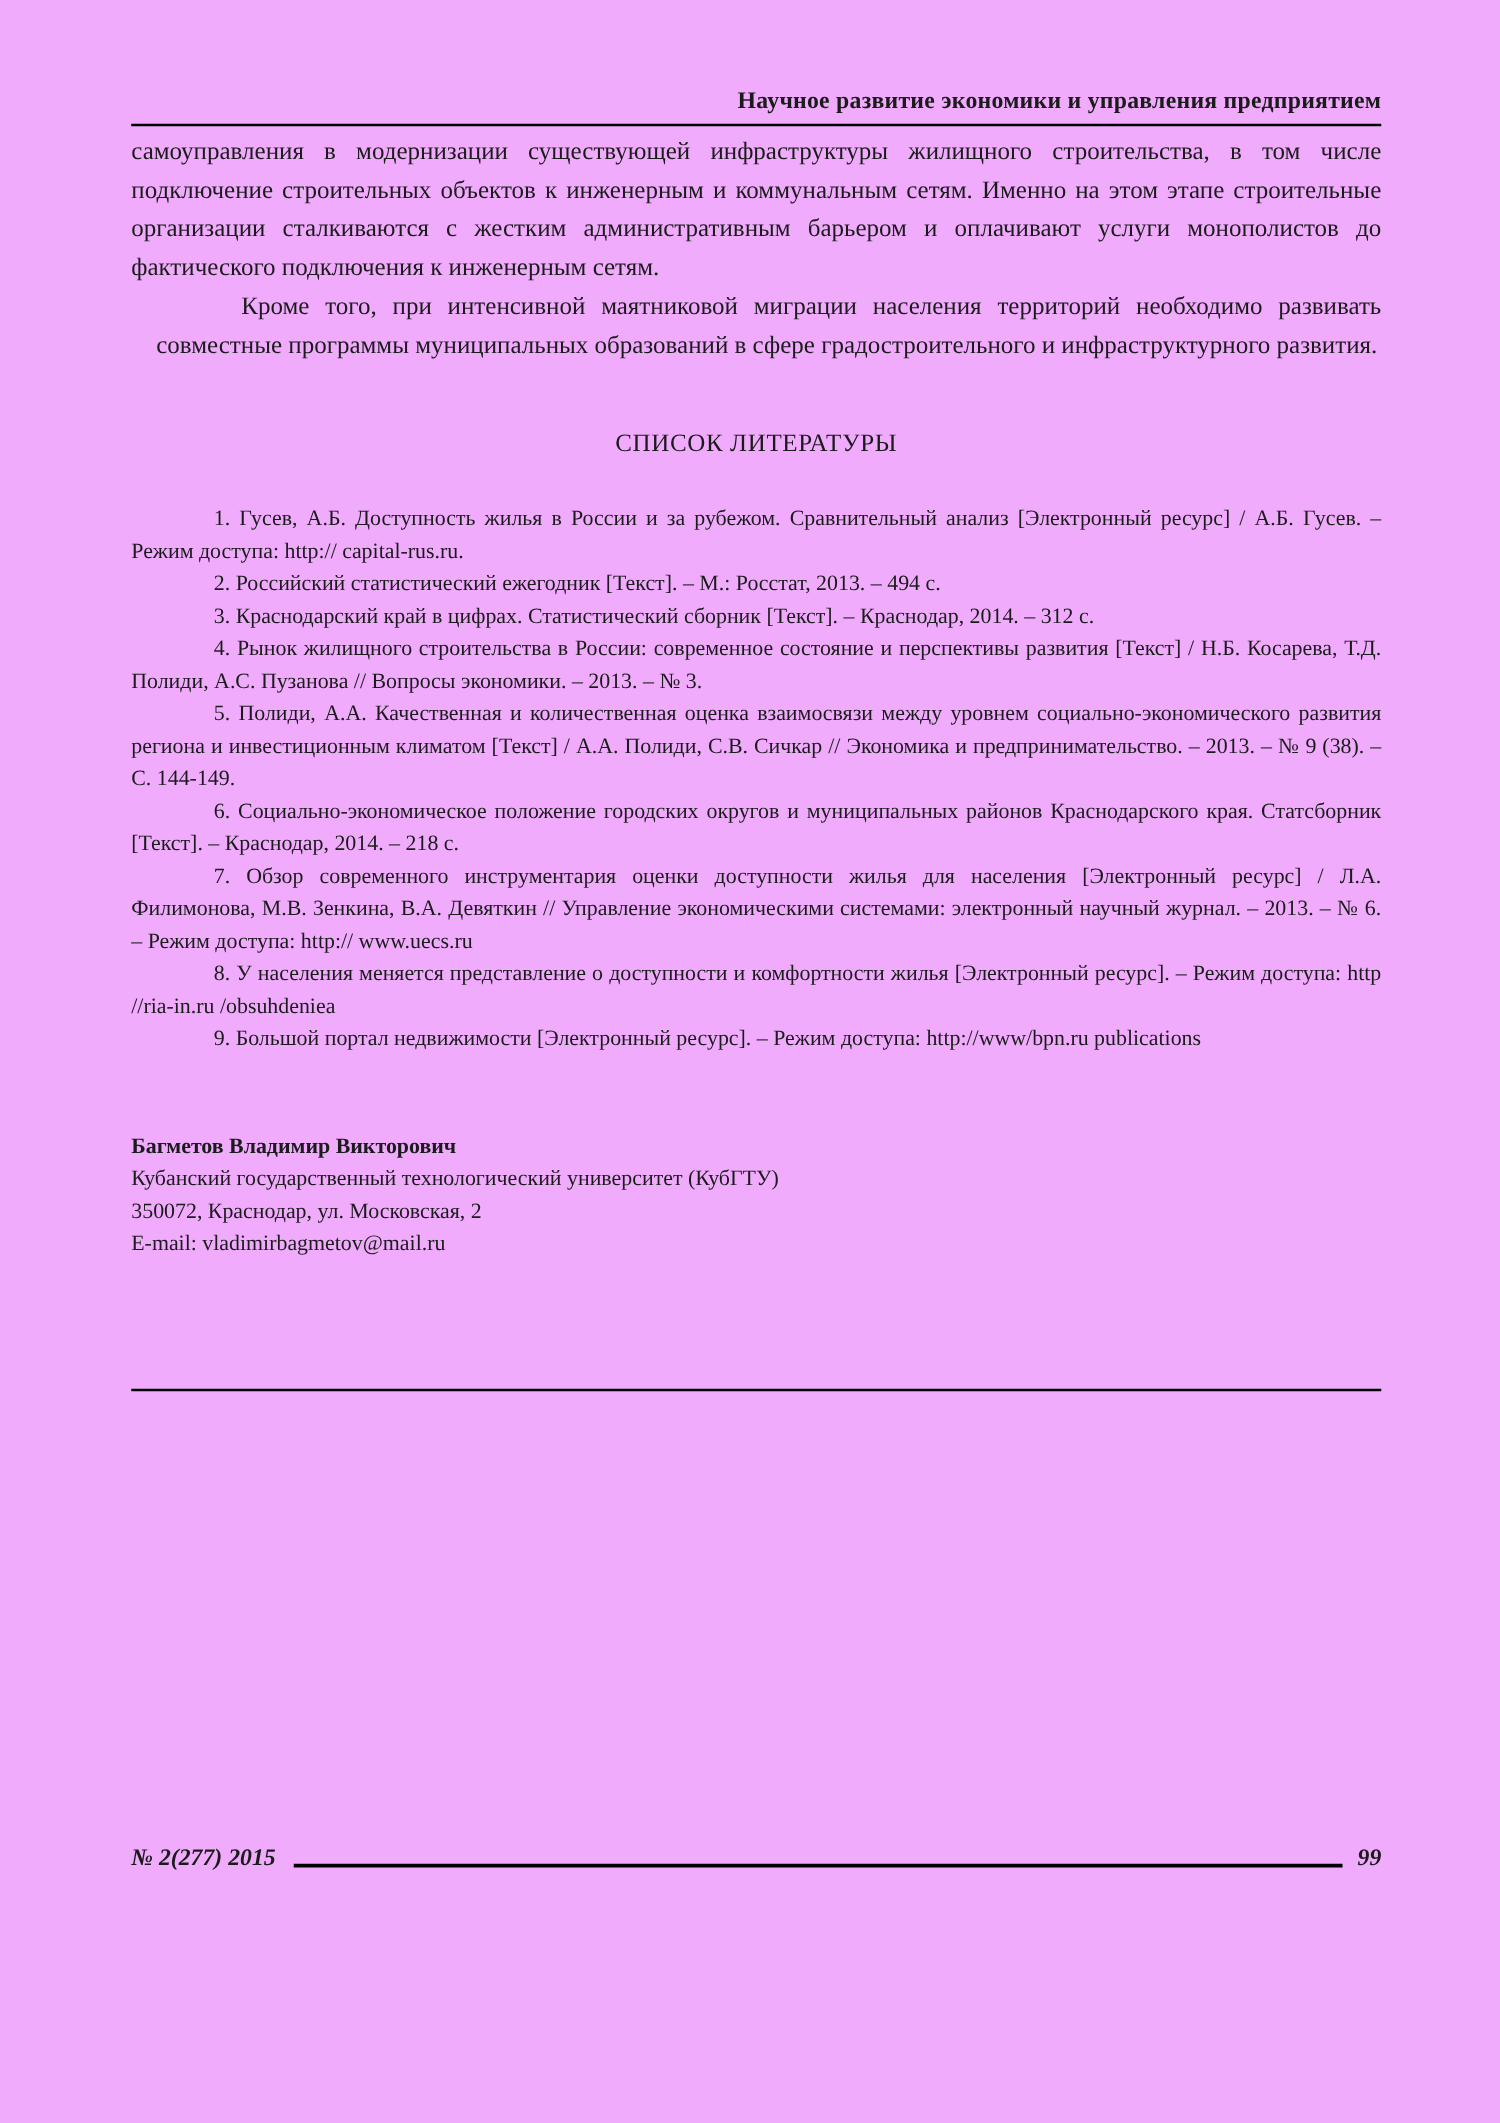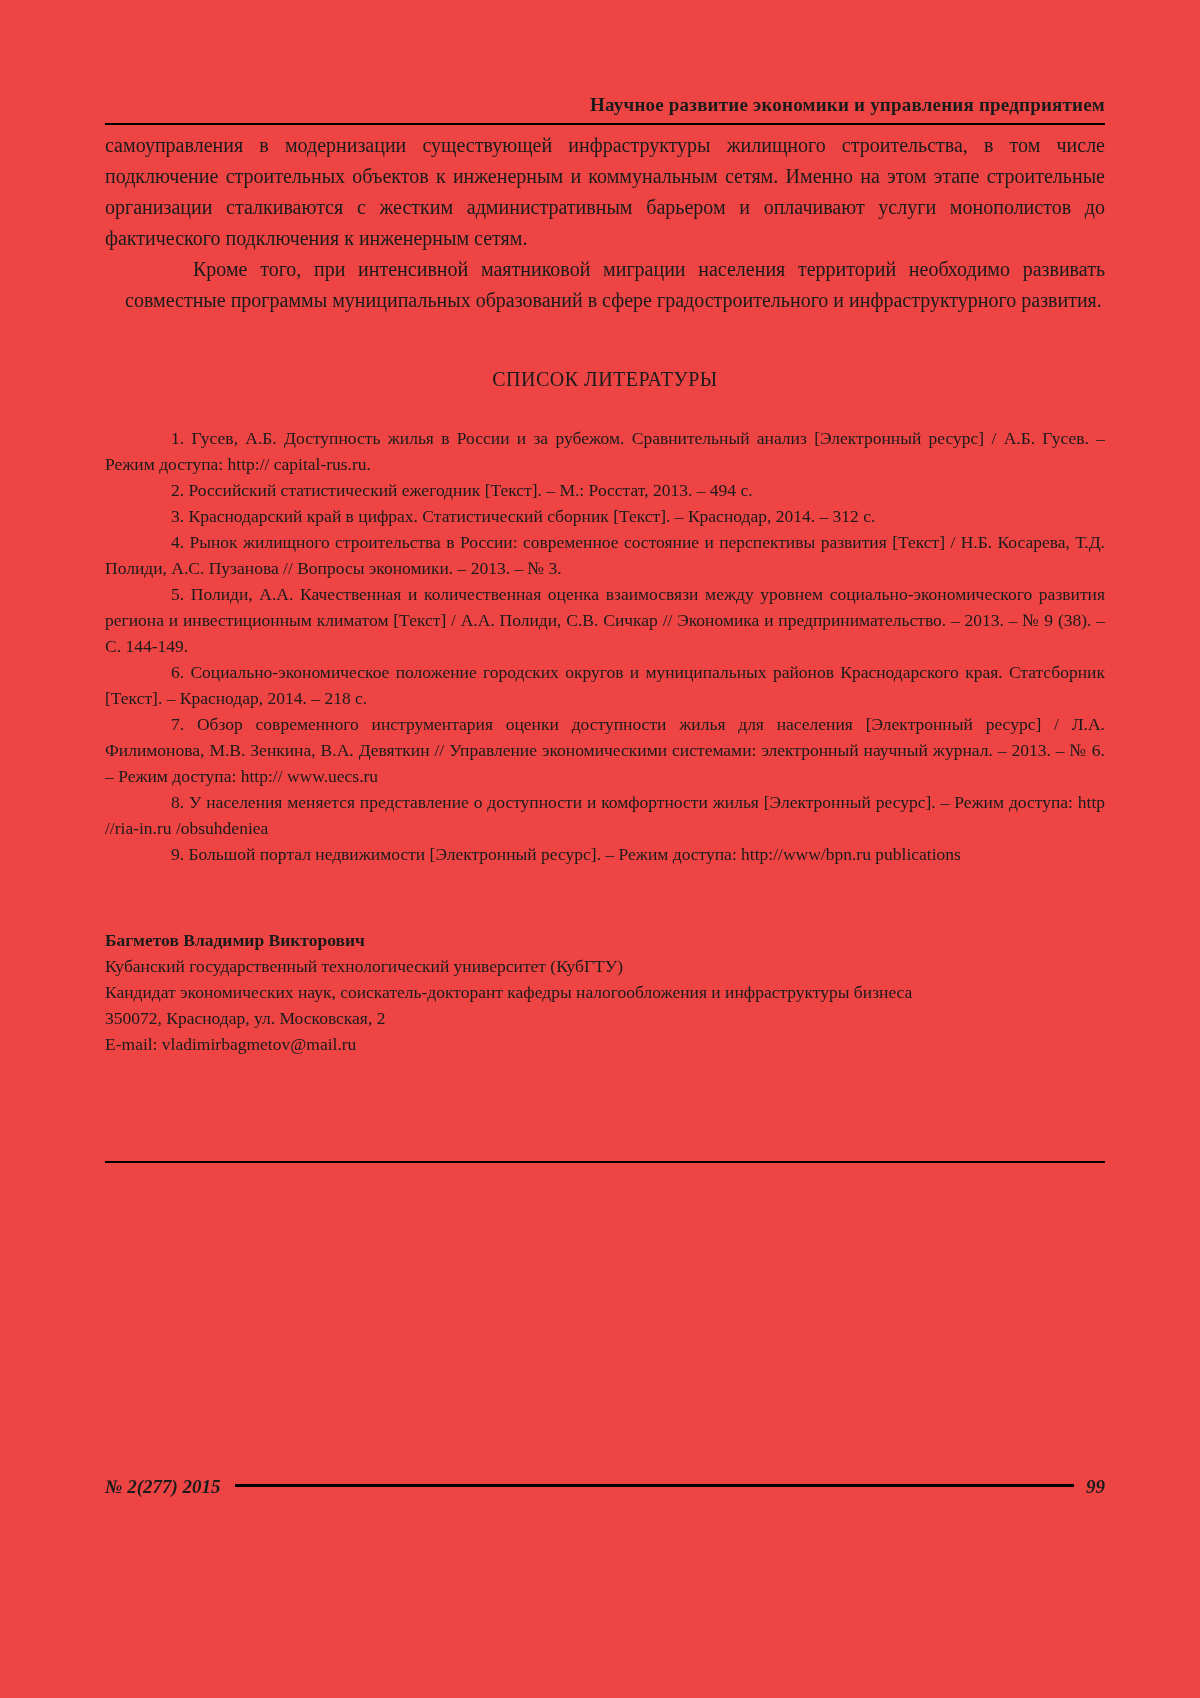--- a/index.html
+++ b/index.html
@@ -9,22 +9,22 @@
     height: 1698px;
     font-family: "Liberation Serif", serif;
     color: #1b1b1b;
     position: relative;
     overflow: hidden;
   }
   .page {
     position: relative;
     width: 1200px;
     height: 1698px;
-    padding: 94px 95px 0 105px;
-    background: #ef4444;
+    padding: 70px 95px 0 105px;
+    background: #f0abfc;
   }
   .running-header {
     font-weight: bold;
     font-size: 19px;
     text-align: right;
     letter-spacing: 0.2px;
     padding-bottom: 7px;
     border-bottom: 2px solid #000;
   }
   .body-par {
@@ -60,21 +60,21 @@
     margin-top: 104px;
     border-top: 2px solid #000;
     height: 0;
   }
   .page-footer {
     position: absolute;
     left: 105px;
     right: 95px;
     top: 1476px;
     display: flex;
-    align-items: center;
+    align-items: flex-end;
     font-size: 19px;
     font-weight: bold;
     font-style: italic;
   }
   .footer-rule {
     flex: 1;
     border-bottom: 3px solid #000;
     margin: 0 12px 4px 14px;
     height: 0;
   }
@@ -100,21 +100,20 @@
     <p class="ref">5. Полиди, А.А. Качественная и количественная оценка взаимосвязи между уровнем социально-экономического развития региона и инвестиционным климатом [Текст] / А.А. Полиди, С.В. Сичкар // Экономика и предпринимательство. – 2013. – № 9 (38). – С. 144-149.</p>
     <p class="ref">6. Социально-экономическое положение городских округов и муниципальных районов Краснодарского края. Статсборник [Текст]. – Краснодар, 2014. – 218 с.</p>
     <p class="ref">7. Обзор современного инструментария оценки доступности жилья для населения [Электронный ресурс] / Л.А. Филимонова, М.В. Зенкина, В.А. Девяткин // Управление экономическими системами: электронный научный журнал. – 2013. – № 6. – Режим доступа: http:// www.uecs.ru</p>
     <p class="ref">8. У населения меняется представление о доступности и комфортности жилья [Электронный ресурс]. – Режим доступа: http //ria-in.ru /obsuhdeniea</p>
     <p class="ref">9. Большой портал недвижимости [Электронный ресурс]. – Режим доступа: http://www/bpn.ru publications</p>
   </div>
 
   <div class="author-block">
     <p class="bold">Багметов Владимир Викторович</p>
     <p>Кубанский государственный технологический университет (КубГТУ)</p>
-    <p>Кандидат экономических наук, соискатель-докторант кафедры налогообложения и инфраструктуры бизнеса</p>
     <p>350072, Краснодар, ул. Московская, 2</p>
     <p>E-mail: vladimirbagmetov@mail.ru</p>
   </div>
 
   <div class="divider-rule"></div>
 
   <div class="page-footer">
     <span>№ 2(277) 2015</span>
     <div class="footer-rule"></div>
     <span>99</span>

